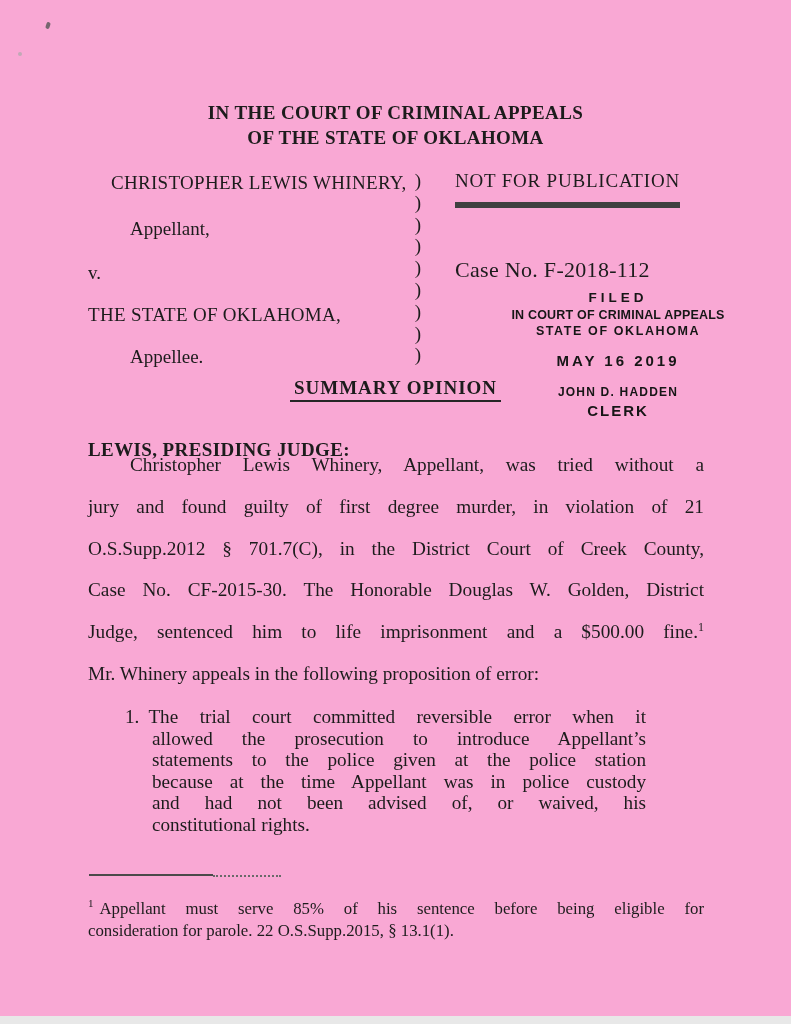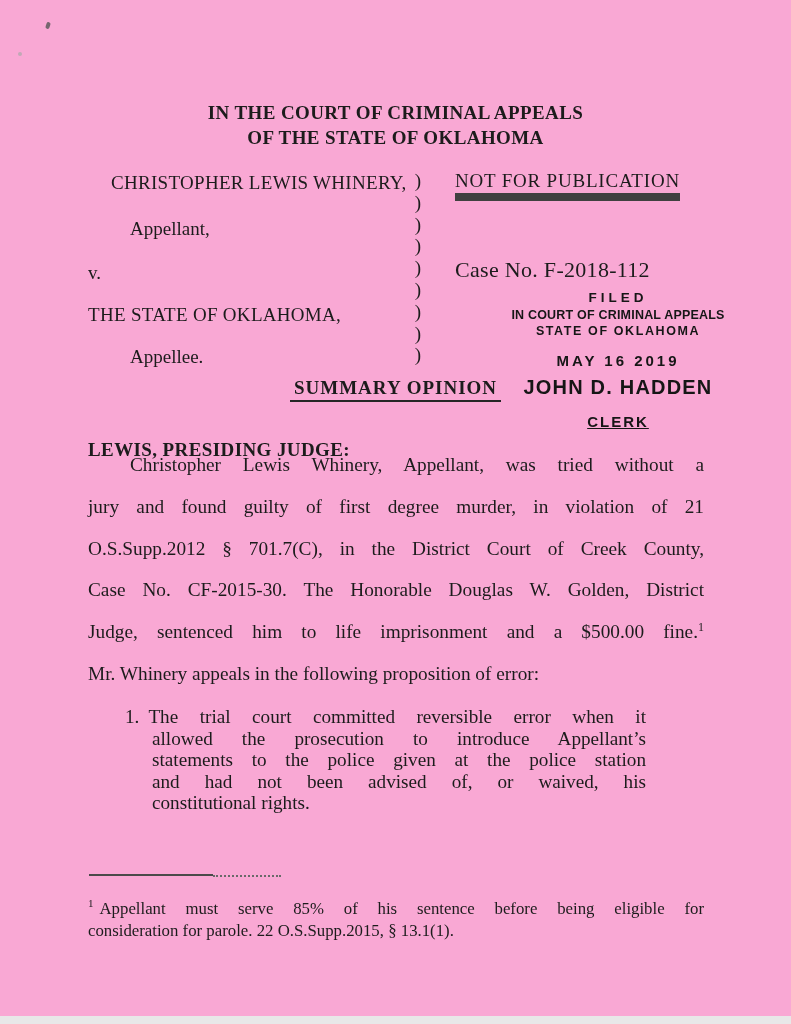--- a/index.html
+++ b/index.html
@@ -26,35 +26,35 @@
     font-size:19px; line-height:25px; letter-spacing:.4px;
   }
 
   
   .party-name   { font-size:19px; letter-spacing:.3px; }
   .party-role   { font-size:19px; }
   .paren-col    { left:409px; top:170px; width:18px; font-size:19px; line-height:21.8px; text-align:center; }
   .paren-col span { display:block; }
   .nfp {
     left:455px; top:170px; font-size:19px; letter-spacing:.8px;
-    border-bottom:8px solid #404040; padding-bottom:1px;
+    border-bottom:6px solid #404040; padding-bottom:10px;
   }
   .case-no { left:455px; top:257px; font-size:22px; letter-spacing:.3px; }
 
   
   .stamp {
     left:498px; top:290px; width:240px; text-align:center;
     font-family:"Liberation Sans", sans-serif; color:#161616;
   }
   .stamp-filed { font-size:13.5px; font-weight:bold; letter-spacing:4px; }
   .stamp-line2 { font-size:12.5px; font-weight:bold; letter-spacing:.2px; margin-top:3px; white-space:nowrap; }
   .stamp-line3 { font-size:12.5px; font-weight:bold; letter-spacing:1.6px; margin-top:2px; }
   .stamp-date  { font-size:15px; font-weight:bold; letter-spacing:3px; margin-top:14px; }
-  .stamp-name  { font-size:20px; font-weight:bold; letter-spacing:1.2px; margin-top:7px; }
-  .stamp-clerk { font-size:15px; font-weight:bold; letter-spacing:2px; margin-top:14px;text-decoration:underline; }
+  .stamp-name  { font-size:12px; font-weight:bold; letter-spacing:1.2px; margin-top:16px; }
+  .stamp-clerk { font-size:15px; font-weight:bold; letter-spacing:2px; margin-top:3px; }
 
   
   .op-heading { left:88px; top:377px; width:615px; text-align:center; }
   .op-heading span {
     display:inline-block; font-size:19px; font-weight:bold; letter-spacing:1px;
     border-bottom:2.5px solid #262626; padding:0 4px 1px 4px;
   }
   .judge-line { left:88px; top:439px; font-size:19px; font-weight:bold; letter-spacing:.4px; }
 
   
@@ -130,20 +130,21 @@
     <div class="jline">O.S.Supp.2012 § 701.7(C), in the District Court of Creek County,</div>
     <div class="jline">Case No. CF-2015-30. The Honorable Douglas W. Golden, District</div>
     <div class="jline"><span>Judge, sentenced him to life imprisonment and a $500.00 fine.</span><sup>1</sup></div>
     <div class="lline">Mr. Whinery appeals in the following proposition of error:</div>
   </div>
 
   <div class="abs prop">
     <div class="jline"><span class="prop-num">1.</span><span>The trial court committed reversible error when it</span></div>
     <div class="jline hang">allowed the prosecution to introduce Appellant’s</div>
     <div class="jline hang">statements to the police given at the police station</div>
+    <div class="jline hang">because at the time Appellant was in police custody</div>
     <div class="jline hang">and had not been advised of, or waived, his</div>
     <div class="lline hang">constitutional rights.</div>
   </div>
 
   <div class="abs fn-rule">
     <span class="solid"></span>
     <span class="dashed"></span>
   </div>
   <div class="abs footnote">
     <div class="jline"><sup>1</sup><span>Appellant must serve 85% of his sentence before being eligible for</span></div>

